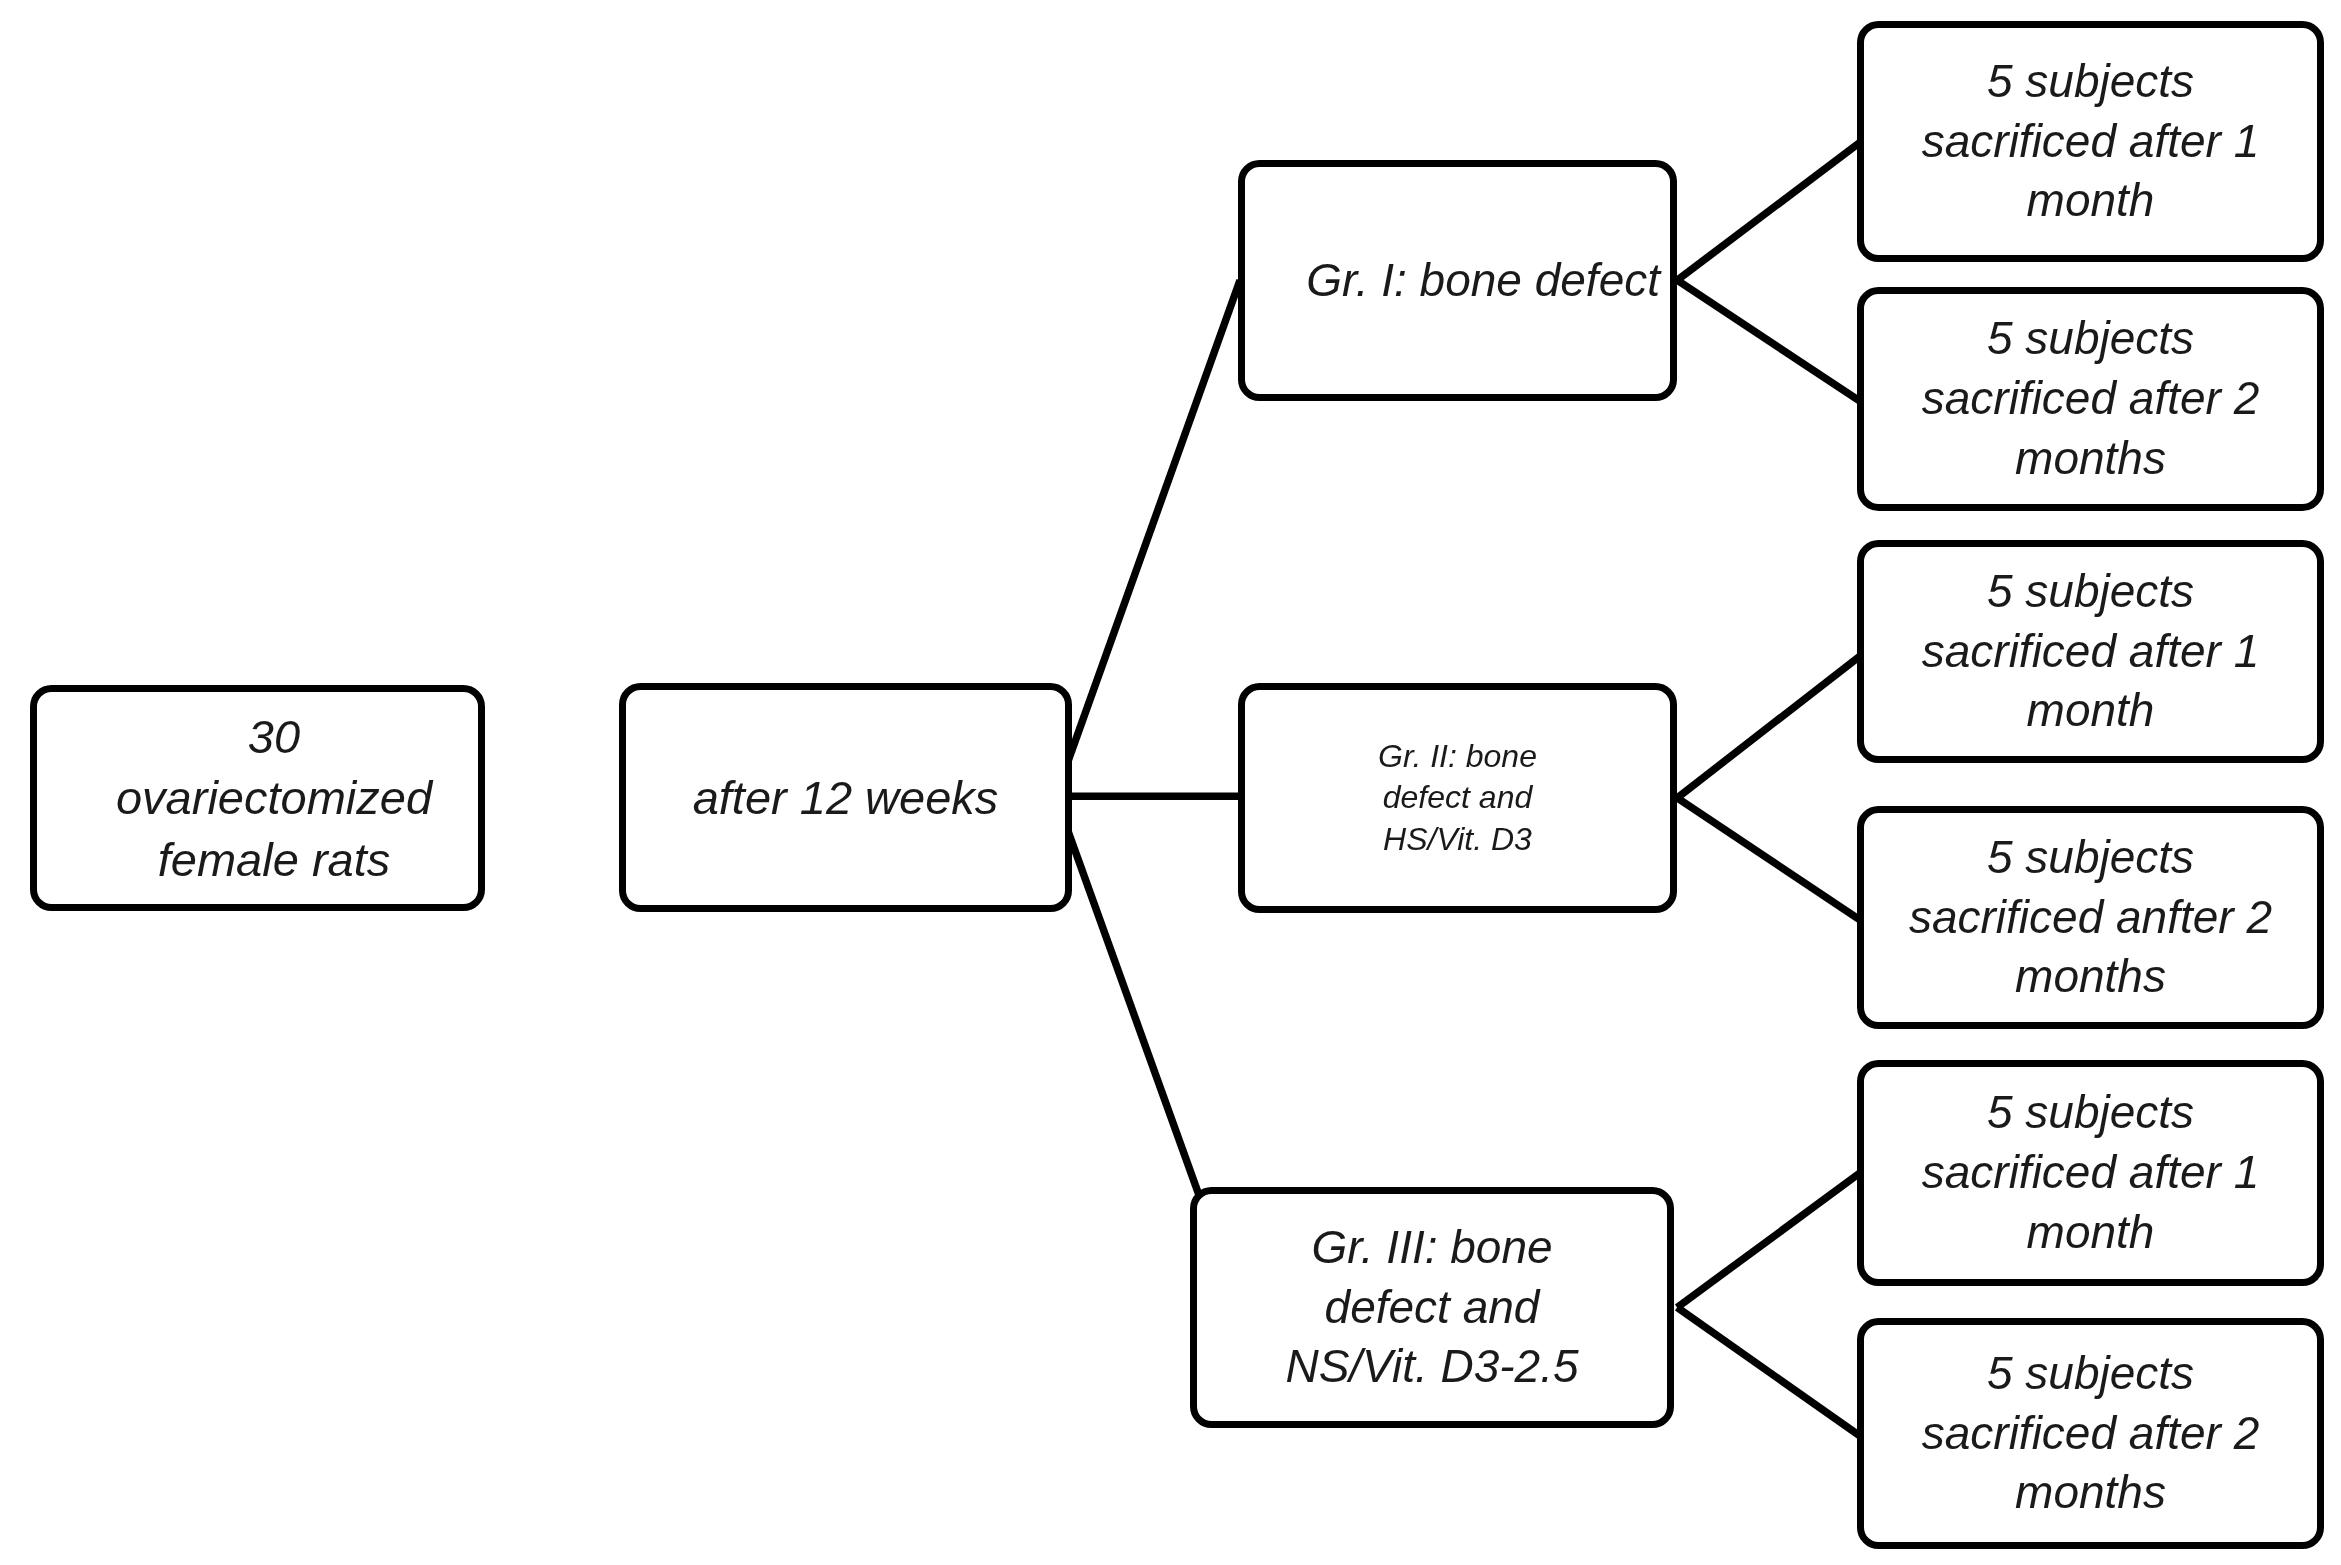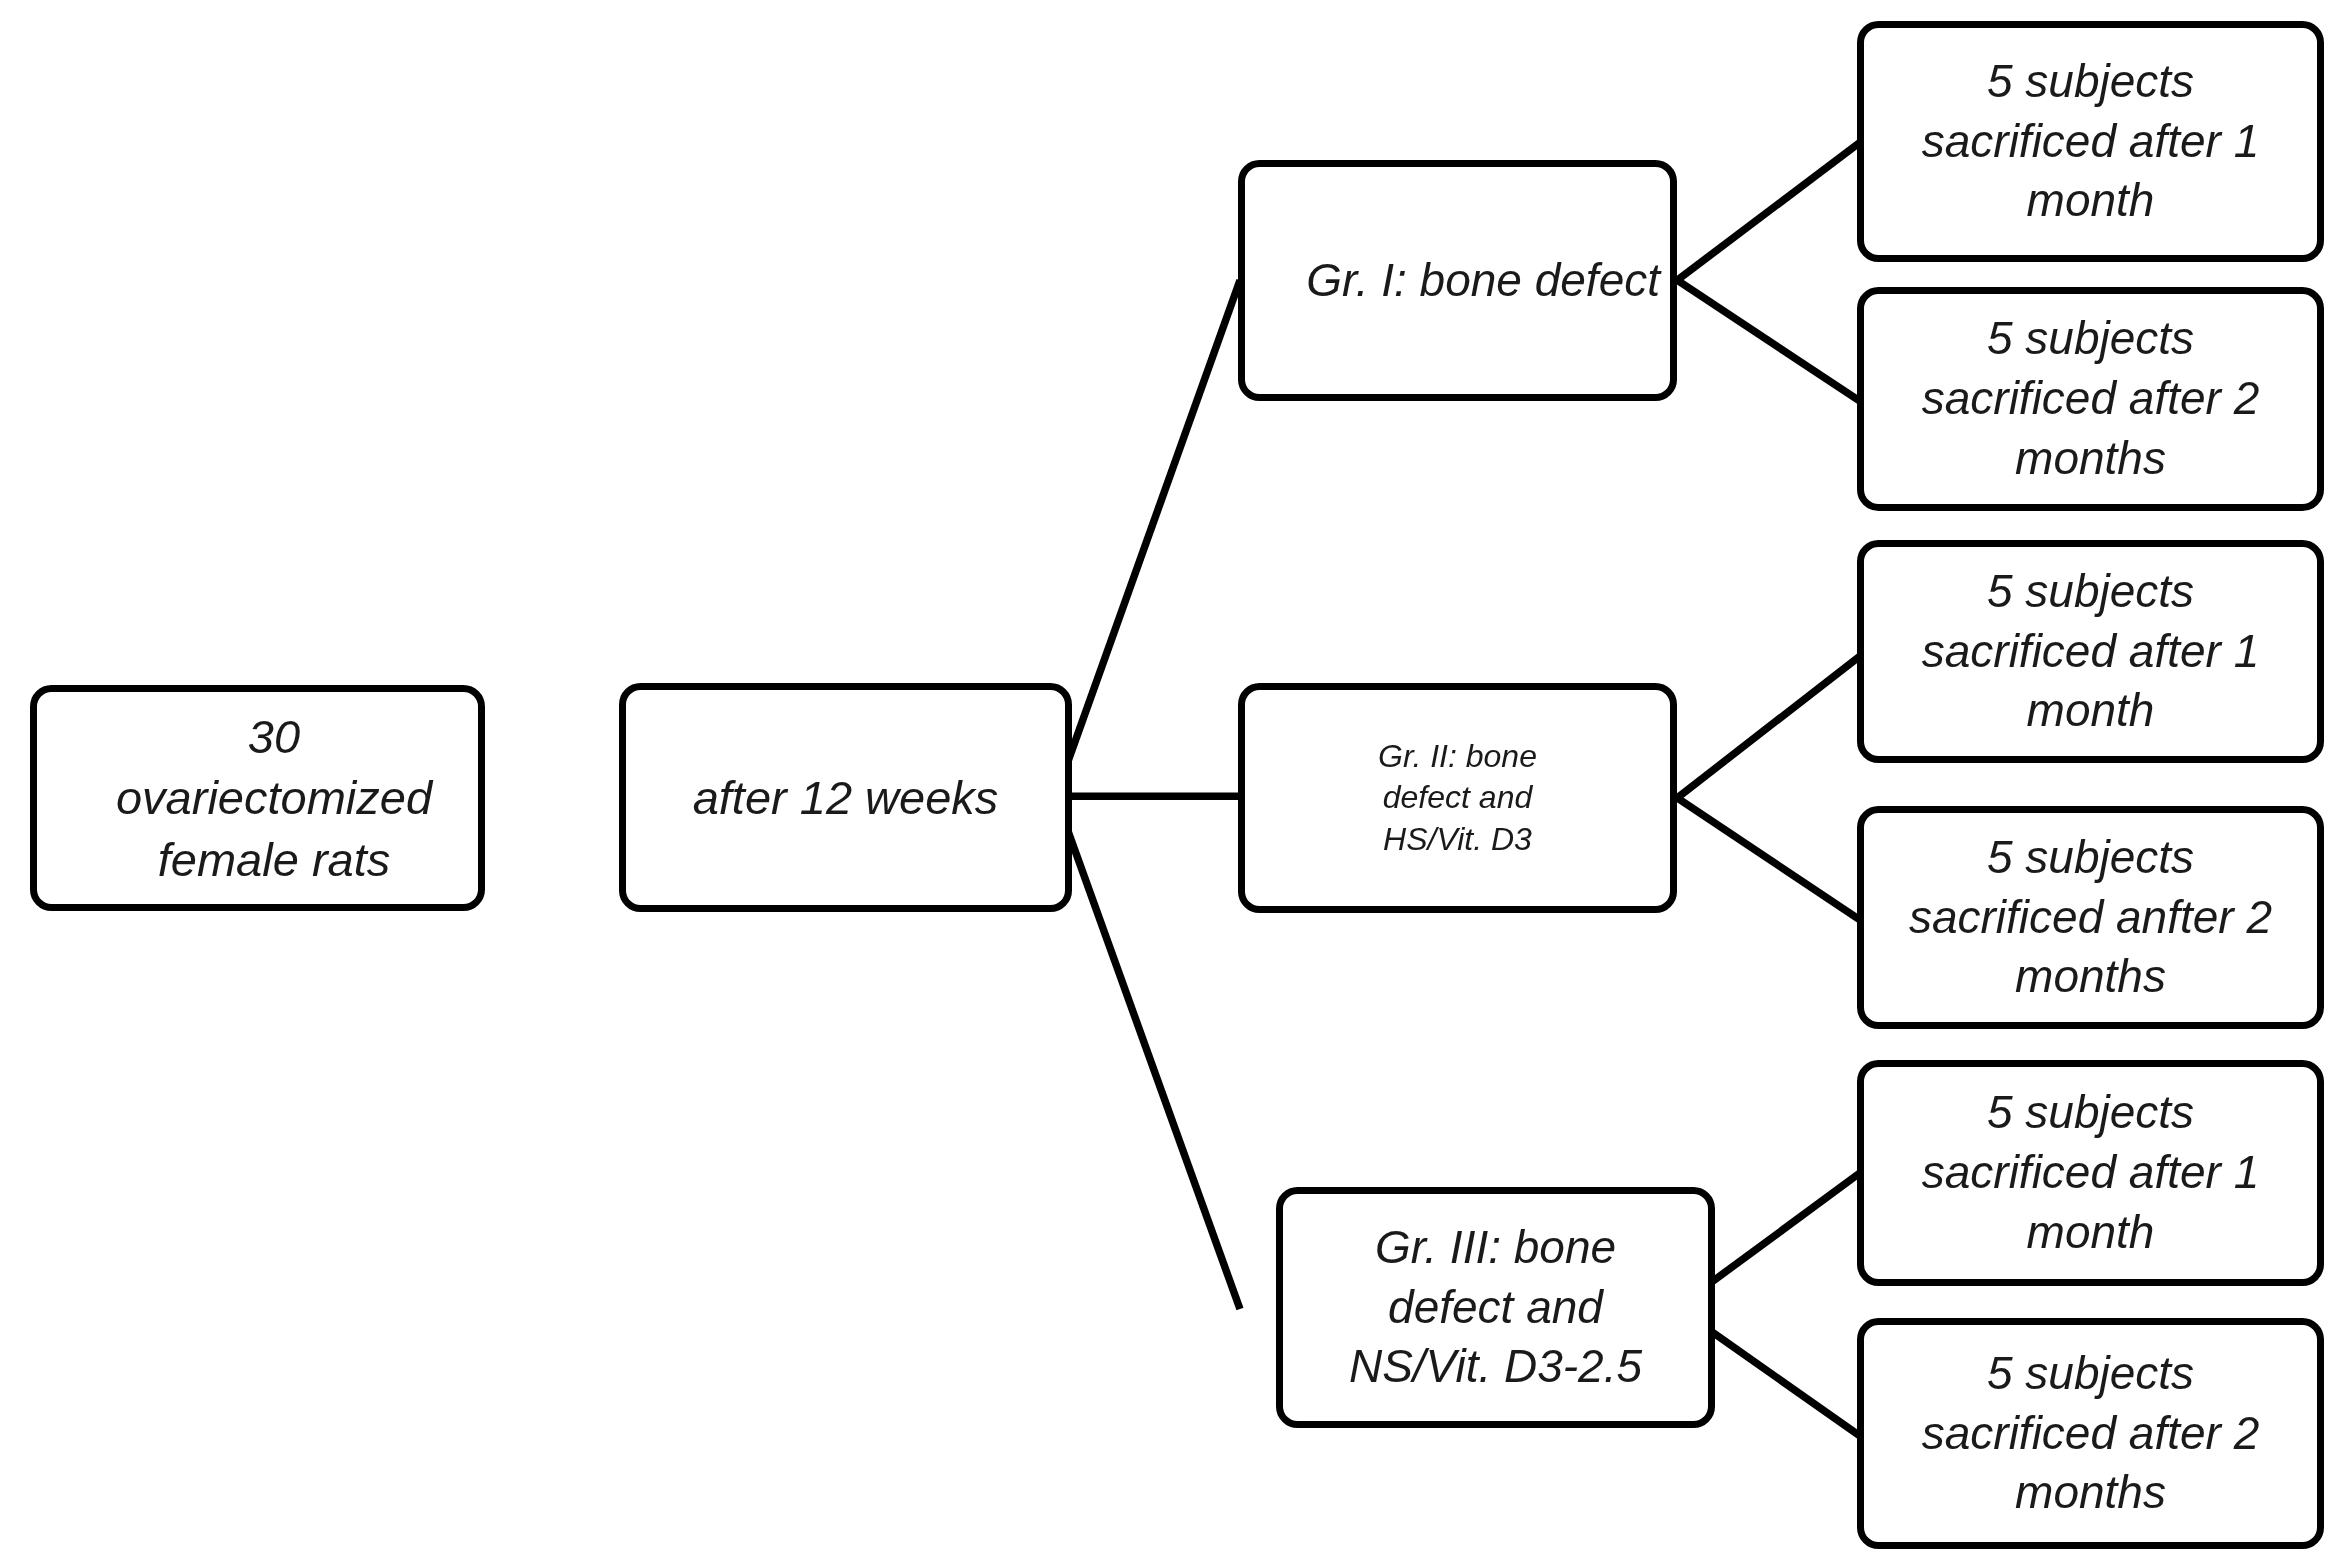--- a/index.html
+++ b/index.html
@@ -44,21 +44,21 @@
     padding: 0 10px;
     box-sizing: border-box;
     white-space: pre-line;
   }
   
   .n-cohort      { left: 30px;   top: 685px;  width: 455px;  height: 226px; font-size: 47px; padding-left: 33px; }
   .n-timepoint   { left: 603px;  top: 683px;  width: 453px;  height: 229px; font-size: 47px; margin-left: 16px; }
 
   .n-gr1         { left: 1238px; top: 160px;  width: 439px;  height: 241px; font-size: 46px; text-align: right; }
   .n-gr2         { left: 1238px; top: 683px;  width: 439px;  height: 230px; font-size: 32px; }
-  .n-gr3         { left: 1276px; top: 1187px; width: 439px;  height: 241px; font-size: 46px; }
+  .n-gr3         { left: 1190px; top: 1187px; width: 484px;  height: 241px; font-size: 46px; }
 
   .n-g1o1        { left: 1857px; top: 21px;   width: 467px;  height: 241px; font-size: 46px; }
   .n-g1o2        { left: 1857px; top: 287px;  width: 467px;  height: 224px; font-size: 46px; }
   .n-g2o1        { left: 1857px; top: 540px;  width: 467px;  height: 223px; font-size: 46px; }
   .n-g2o2        { left: 1857px; top: 806px;  width: 467px;  height: 223px; font-size: 46px; }
   .n-g3o1        { left: 1857px; top: 1060px; width: 467px;  height: 226px; font-size: 46px; }
   .n-g3o2        { left: 1857px; top: 1318px; width: 467px;  height: 231px; font-size: 46px; }
 </style>
 </head>
 <body>

